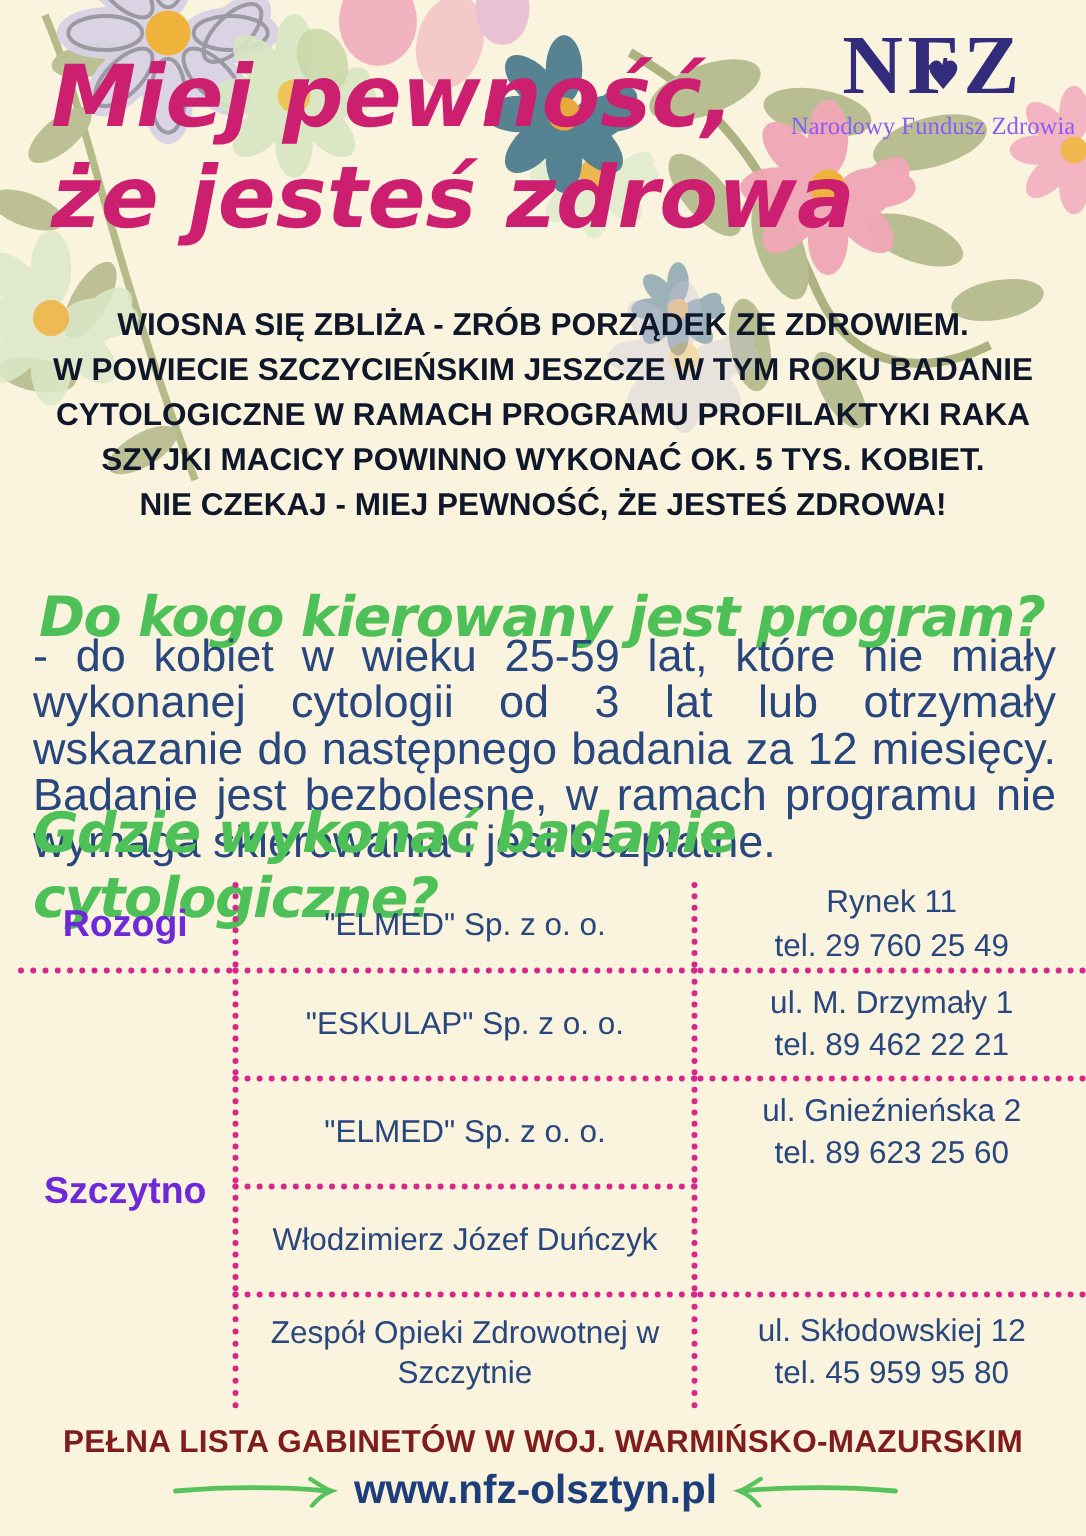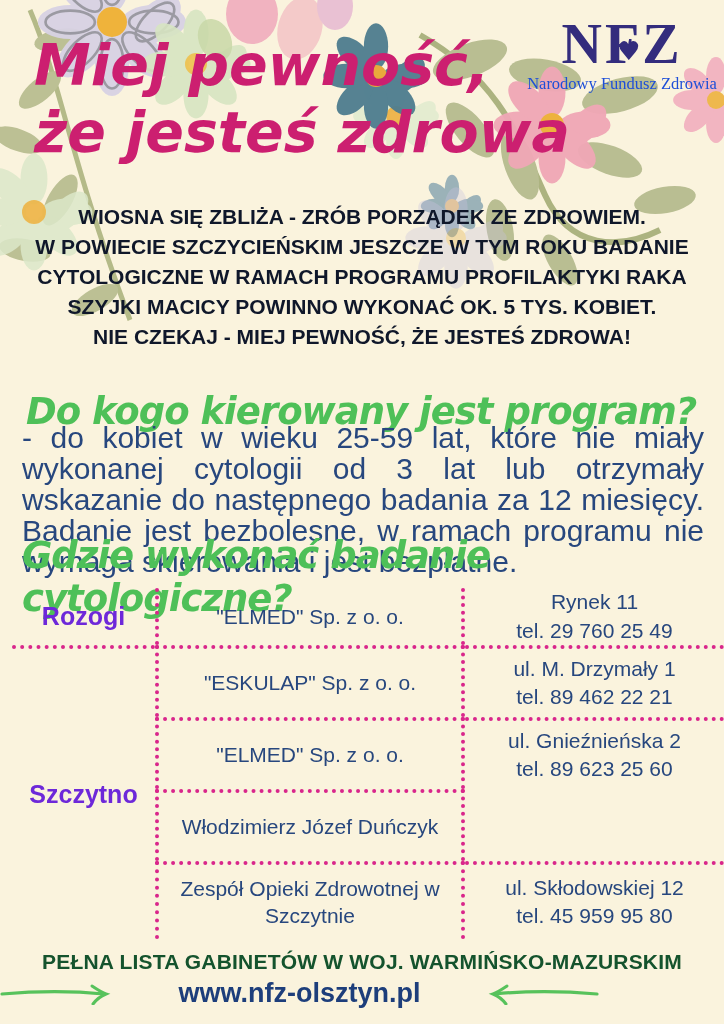--- a/index.html
+++ b/index.html
@@ -33,21 +33,21 @@
     font-size:56px;line-height:1;color:#332C7D;letter-spacing:3px;
   }
   .logo .heart{
     position:absolute;left:46%;top:40%;
     font-size:26px;line-height:1;color:#332C7D;
     font-family:"DejaVu Sans",sans-serif;font-style:normal;
   }
   .logo .subtitle{
     margin-top:2px;
     font-family:"Liberation Serif",serif;
-    font-size:16.5px;color:#1d4ed8;white-space:nowrap;
+    font-size:16.5px;color:#8b5cf6;white-space:nowrap;
   }
 
   
   .intro{
     left:30px;top:202px;width:664px;text-align:center;
     font-size:21px;font-weight:bold;line-height:30px;
     color:#0f172a;
   }
 
   
@@ -81,25 +81,25 @@
   .city-szczytno{grid-column:1;grid-row:2/6;border-top:4px dotted #D9268B;}
   .prov{grid-column:2;border-left:4px dotted #D9268B;border-right:4px dotted #D9268B;line-height:1.3;}
   .prov span{display:inline-block;max-width:262px;}
   .addr{grid-column:3;flex-direction:column;line-height:1.35;}
   .r1{grid-row:1;} .r2{grid-row:2;} .r3{grid-row:3;} .r4{grid-row:4;} .r5{grid-row:5;}
   .htop{border-top:4px dotted #D9268B;}
 
   
   .footer-line{
     left:0;top:950px;width:724px;text-align:center;
-    font-size:21px;font-weight:bold;color:#14532d;letter-spacing:0.2px;
+    font-size:21px;font-weight:bold;color:#7f1d1d;letter-spacing:0.2px;
   }
   .url-row{
     left:0;top:978px;width:599px;
-    display:flex;align-items:center;justify-content:space-between;gap:24px;
+    display:flex;align-items:center;justify-content:flex-end;gap:6px;
   }
   .url{
     font-size:27px;font-weight:bold;color:#1D3E7B;
   }
   .arrow-svg{display:block;}
 </style>
 </head>
 <body>
 
 <div class="poster">

